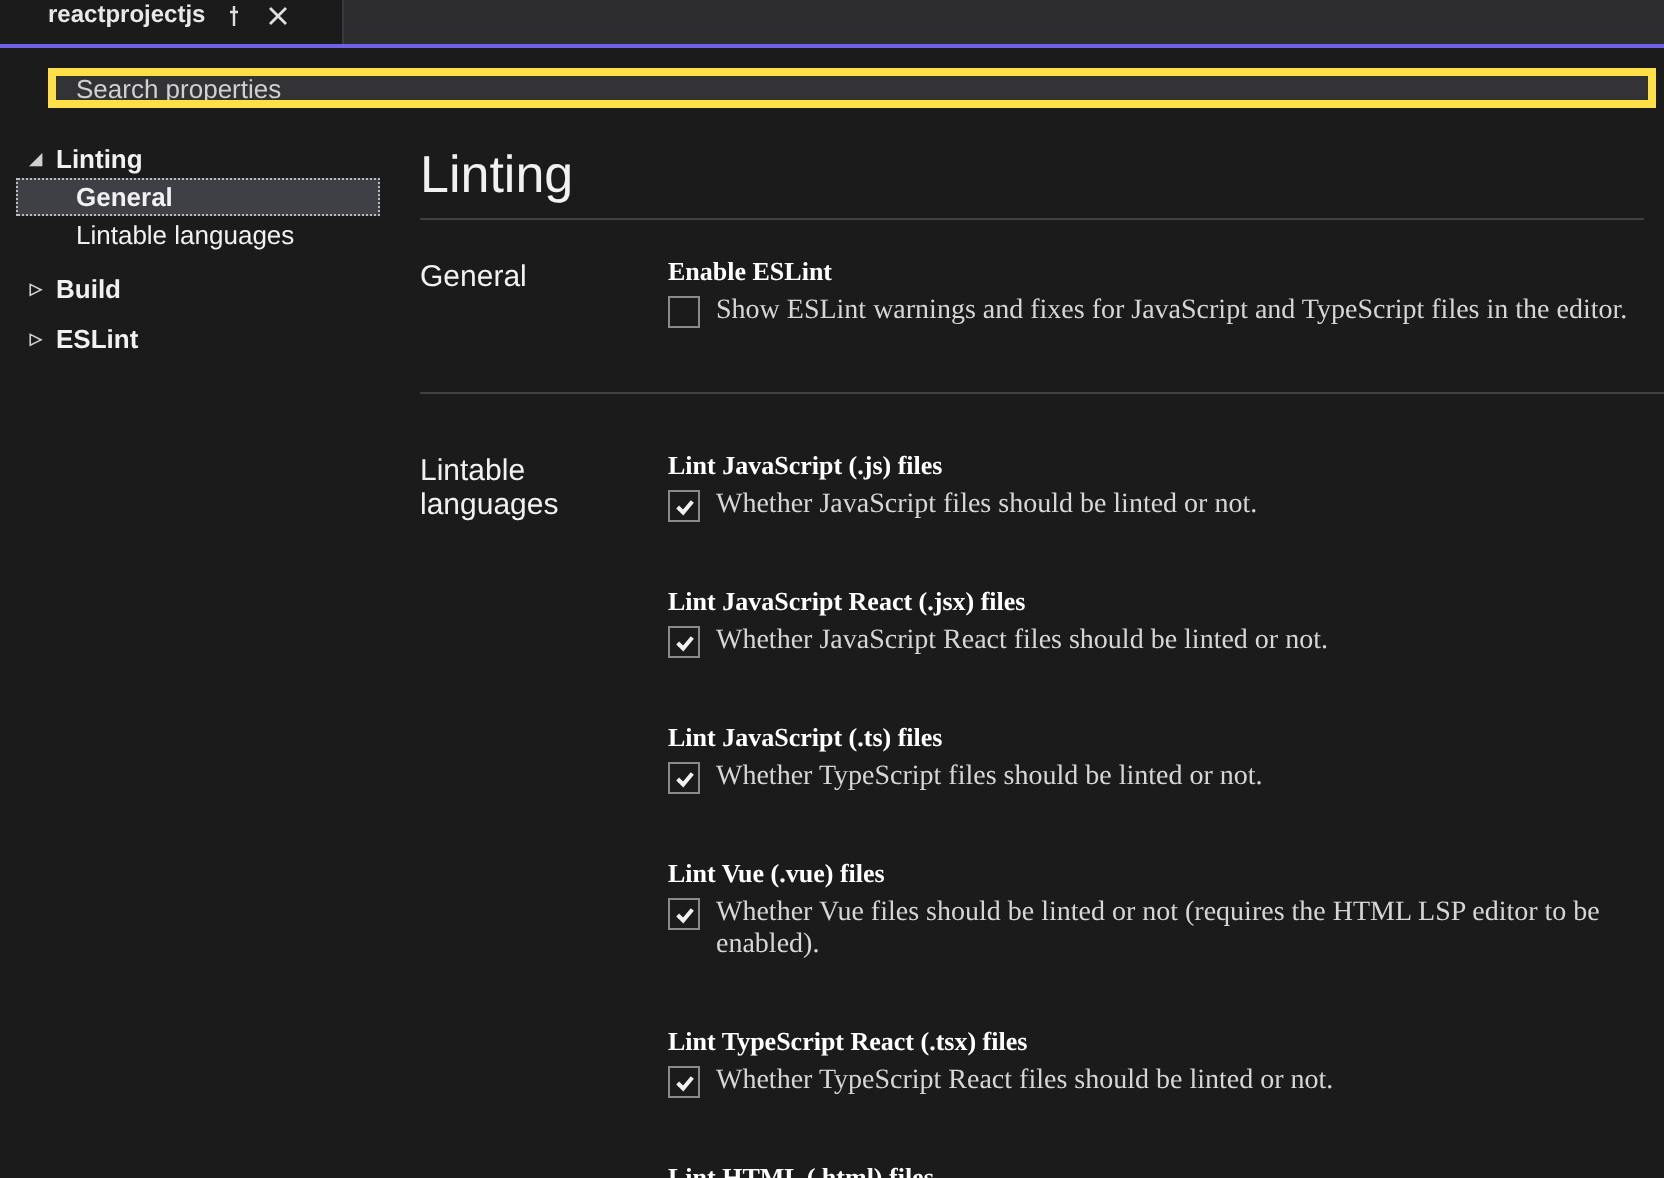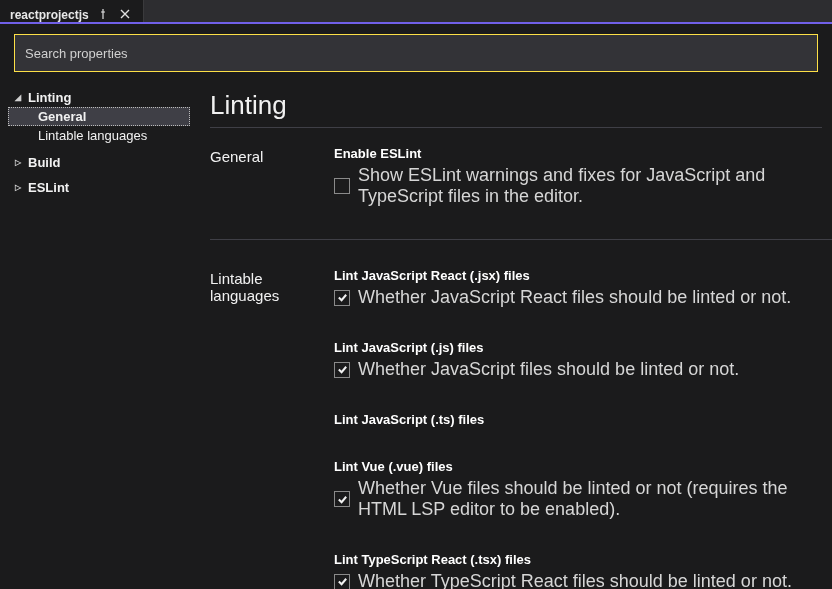--- a/index.html
+++ b/index.html
@@ -10,37 +10,37 @@
     font-size: 13px;
   }
   .root { width: 100%; height: 100%; display: flex; flex-direction: column; }
 
   
   .tabbar {
     height: 24px; background: #2d2d30; display: flex; align-items: stretch;
     border-bottom: 2px solid #7160e8;
   }
   .tab {
-    display: flex; align-items: flex-end; gap: 6px;
-    padding: 0 10px; background: #1b1b1c;
+    display: flex; align-items: flex-start; gap: 6px;
+    padding: 0 24px; background: #1b1b1c;
     border-right: 1px solid #3a3a3c;
     font-size: 12px; color: #e8e8e8; font-weight: 600;
   }
   .tab .pin, .tab .close {
     width: 16px; height: 16px; display: flex; align-items: center; justify-content: center;
     color: #e0e0e0; cursor: pointer;
   }
   .tab .close svg, .tab .pin svg { width: 10px; height: 10px; stroke: #e0e0e0; }
 
   
   .searchwrap { padding: 10px 14px 4px 14px; }
   .searchbox {
-    width: 100%; height: 38px; background: #333337;
-    border: 1px solid #fde047; color: #d0d0d0;
-    padding: 0 10px; font-size: 13px; outline: none;
+    width: 100%; height: 20px; background: #333337;
+    border: 4px solid #fde047; color: #d0d0d0;
+    padding: 0 10px; font-size: 13px; outline: none; margin-left: 10px;
   }
   .searchbox::placeholder { color: #d0d0d0; }
 
   
   .main { flex: 1; display: flex; overflow: hidden; }
 
   
   .sidebar {
     width: 190px; flex: none;
     padding: 12px 0 0 8px; font-size: 13px;
@@ -66,26 +66,26 @@
     font-size: 26px; font-weight: 400; color: #f1f1f1;
     margin: 10px 0 6px 0;
   }
   .hr { border: none; border-top: 1px solid #3f3f46; margin: 6px 0 18px 0; }
 
   .section { display: flex; gap: 24px; margin-bottom: 10px; }
   .section-label {
     width: 100px; flex: none; font-size: 15px; color: #f1f1f1;
     padding-top: 2px;
   }
-  .section-body { flex: 1; }
+  .section-body { flex: 1; font-family: Liberation Serif, serif; }
   .section-body .hr2 { border: none; border-top: 1px solid #3f3f46; margin: 14px -10px 18px -124px; }
 
   .setting { margin-bottom: 32px; }
   .setting-title { font-weight: 700; font-size: 13px; color: #fff; margin-bottom: 4px; }
-  .setting-row { display: flex; align-items: center; gap: 8px; color: #d6d6d6; font-size: 18px; }
+  .setting-row { display: flex; align-items: flex-start; gap: 8px; color: #d6d6d6; font-size: 14px; }
 
   .checkbox {
     width: 16px; height: 16px; border: 1px solid #8a8a8a; background: #1b1b1c;
     display: inline-flex; align-items: center; justify-content: center;
     flex: none; position: relative; top: 0;
   }
   .checkbox.checked svg { width: 11px; height: 11px; stroke: #f1f1f1; stroke-width: 2.2; fill: none; }
   .checkbox:not(.checked) svg { display: none; }
 </style>
 </head>
@@ -153,43 +153,51 @@
             </div>
           </div>
           <hr class="hr2">
         </div>
       </div>
 
       <div class="section">
         <div class="section-label">Lintable languages</div>
         <div class="section-body" id="lintable-body">
             <div class="setting">
+              <div class="setting-title">Lint JavaScript (.js) files</div>
+              <div class="setting-row">
+                <span class="checkbox checked">
+                  <svg viewBox="0 0 12 12">
+                    <path d="M2 6 L5 9 L10 3"></path>
+                  </svg>
+                </span>
+                <span>Whether JavaScript files should be linted or not.</span>
+              </div>
+            </div>
+            <div class="setting">
               <div class="setting-title">Lint JavaScript React (.jsx) files</div>
               <div class="setting-row">
                 <span class="checkbox checked">
                   <svg viewBox="0 0 12 12">
                     <path d="M2 6 L5 9 L10 3"></path>
                   </svg>
                 </span>
                 <span>Whether JavaScript React files should be linted or not.</span>
               </div>
             </div>
             <div class="setting">
-              <div class="setting-title">Lint JavaScript (.js) files</div>
-              <div class="setting-row">
-                <span class="checkbox checked">
-                  <svg viewBox="0 0 12 12">
-                    <path d="M2 6 L5 9 L10 3"></path>
-                  </svg>
-                </span>
-                <span>Whether JavaScript files should be linted or not.</span>
-              </div>
-            </div>
-            <div class="setting">
               <div class="setting-title">Lint JavaScript (.ts) files</div>
+              <div class="setting-row">
+                <span class="checkbox checked">
+                  <svg viewBox="0 0 12 12">
+                    <path d="M2 6 L5 9 L10 3"></path>
+                  </svg>
+                </span>
+                <span>Whether TypeScript files should be linted or not.</span>
+              </div>
             </div>
             <div class="setting">
               <div class="setting-title">Lint Vue (.vue) files</div>
               <div class="setting-row">
                 <span class="checkbox checked">
                   <svg viewBox="0 0 12 12">
                     <path d="M2 6 L5 9 L10 3"></path>
                   </svg>
                 </span>
                 <span>Whether Vue files should be linted or not (requires the HTML LSP editor to be enabled).</span>

